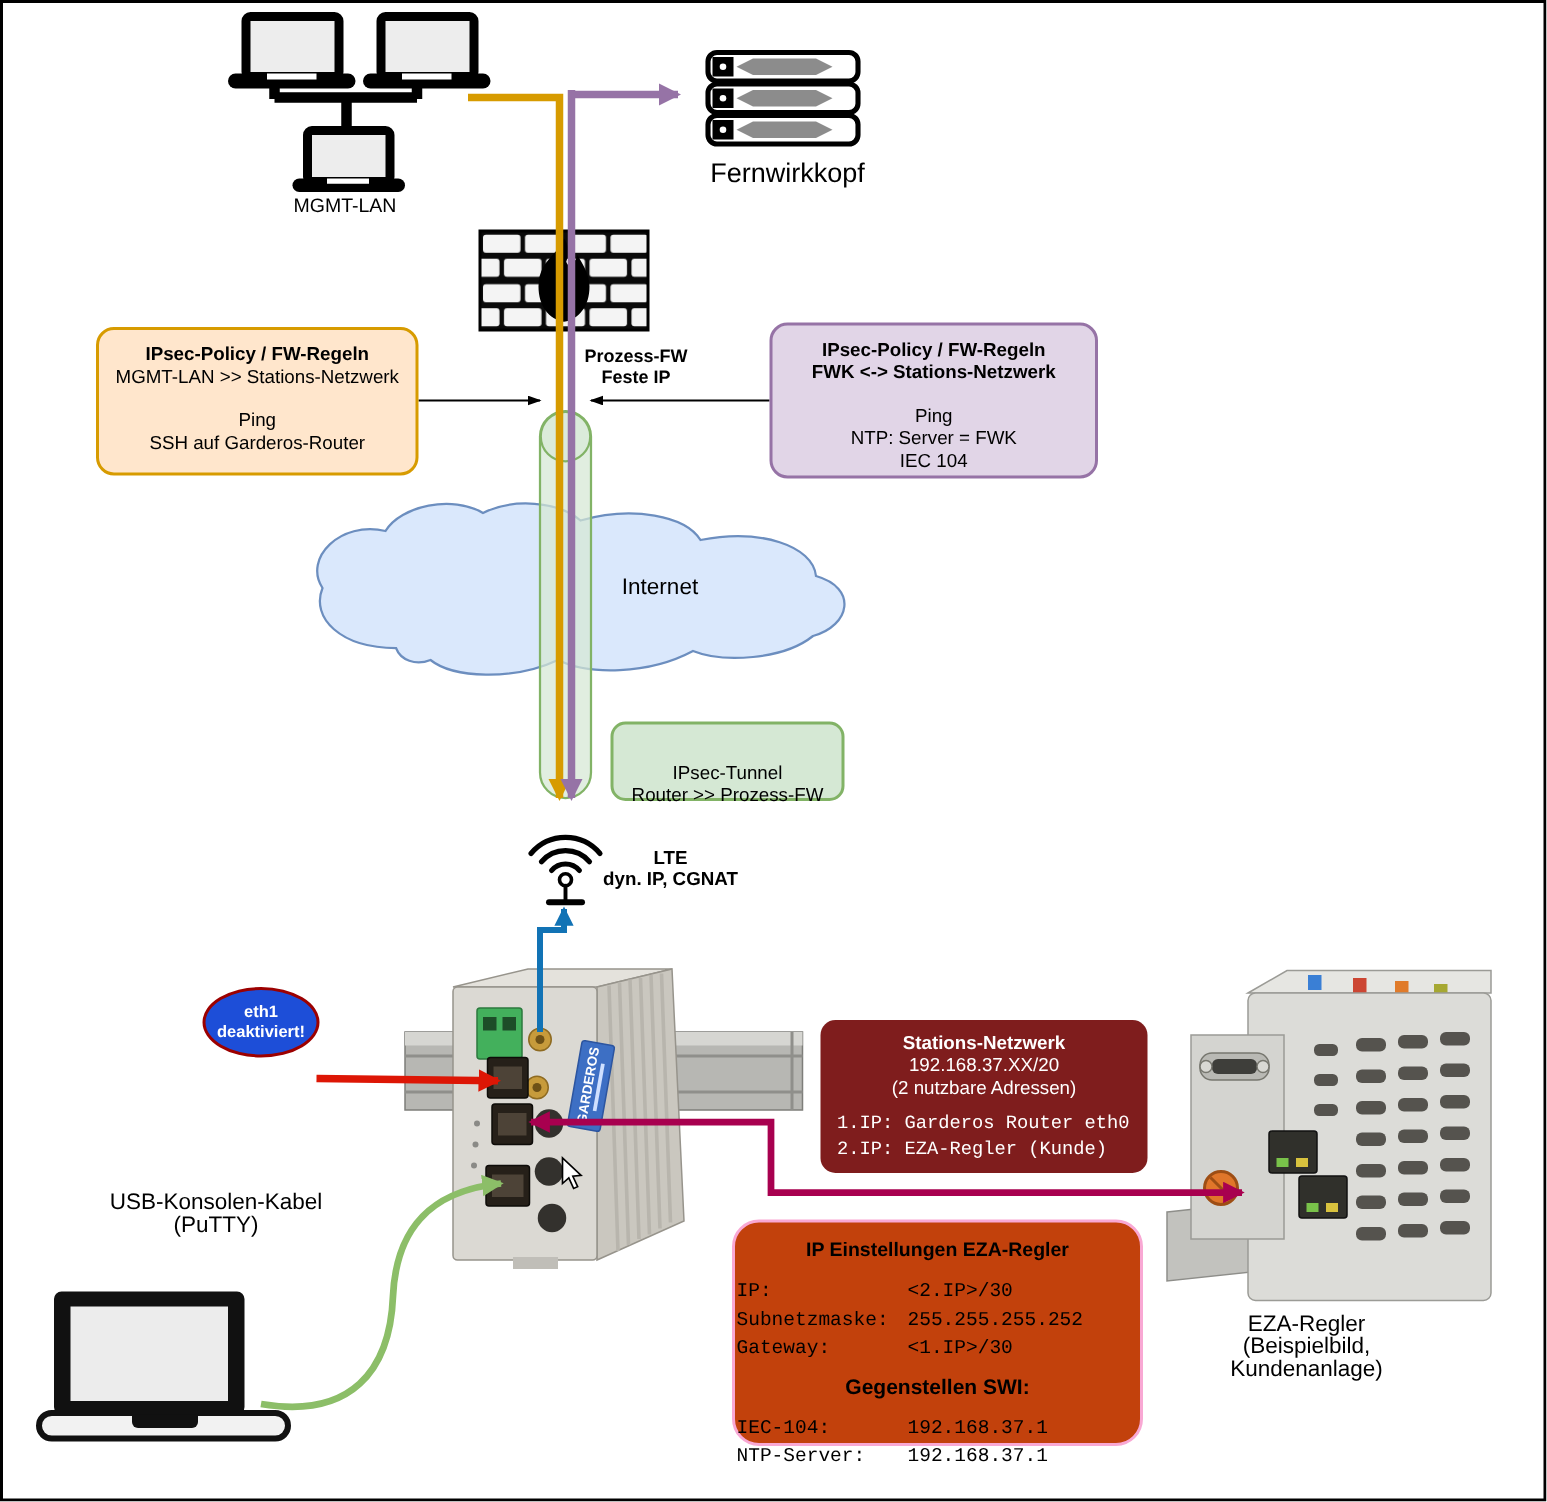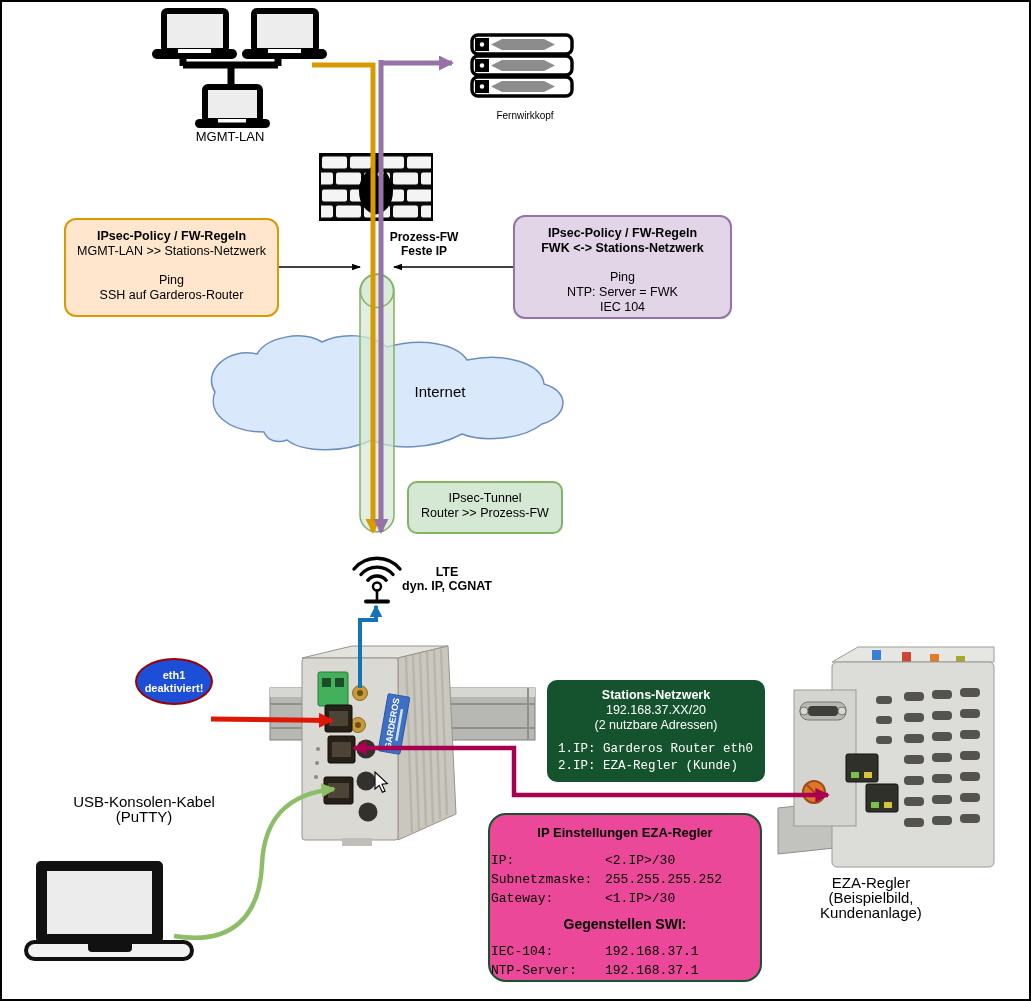--- a/index.html
+++ b/index.html
@@ -9,27 +9,27 @@
     font-family:"Liberation Sans",sans-serif;color:#000;
   }
   svg.underlay{position:absolute;left:0;top:0;}
   .lbl{position:absolute;text-align:center;font-size:15px;line-height:15px;}
   .bold{font-weight:bold;}
   .mono{font-family:"Liberation Mono","DejaVu Sans Mono",monospace;}
 
   .box{position:absolute;box-sizing:border-box;text-align:center;font-size:12.5px;line-height:15px;}
   .policy-left{left:62px;top:216px;width:215px;height:99px;background:#FFE6CC;border:2px solid #D79B00;border-radius:12px;padding-top:9px;}
   .policy-right{left:511px;top:213px;width:219px;height:104px;background:#E1D5E7;border:2px solid #9673A6;border-radius:12px;padding-top:9px;}
-  .tunnel-box{left:405px;top:479px;width:156px;height:53px;background:#D5E8D4;border:2px solid #82B366;border-radius:10px;padding-top:8px;}
+  .tunnel-box{left:405px;top:479px;width:156px;height:53px;background:#D5E8D4;border:2px solid #82B366;border-radius:10px;padding-top:25px;}
   .gap8{height:8px;} .gap14{height:14px;}
 
-  .stations-box{left:545px;top:678px;width:218px;height:102px;background:#14532d;border-radius:10px;color:#fff;padding-top:8px;}
+  .stations-box{left:545px;top:678px;width:218px;height:102px;background:#7f1d1d;border-radius:10px;color:#fff;padding-top:8px;}
   .stations-box .mono{display:block;text-align:left;padding-left:11px;font-size:12.5px;line-height:17px;}
 
-  .ip-box{left:486px;top:811px;width:274px;height:169px;background:#ec4899;border:2px solid #14532d;border-radius:18px;padding-top:10px;font-size:13px;}
+  .ip-box{left:486px;top:811px;width:274px;height:151px;background:#c2410c;border:2px solid #f9a8d4;border-radius:18px;padding-top:10px;font-size:13px;}
   .ip-row{display:flex;text-align:left;padding-left:1px;font-size:13px;line-height:19px;}
   .ip-row .k{width:114px;flex:0 0 auto;}
   .ip-title{font-weight:bold;font-size:13px;margin-bottom:11px;}
   .ip-sub{font-weight:bold;font-size:14px;margin:9px 0 10px 0;}
 
   .bubble{left:133px;top:656px;width:78px;height:47px;background:#1d4ed8;border:2px solid #9C0000;border-radius:50%;
           color:#fff;font-size:11px;font-weight:bold;line-height:13px;padding-top:9px;}
 
   .fw-label{left:352px;top:228px;width:140px;font-weight:bold;font-size:12px;line-height:14px;}
   .lte-label{left:382px;top:563px;width:126px;font-weight:bold;font-size:12.5px;line-height:14px;}
@@ -245,21 +245,21 @@
   <path d="M209,717 L330,718.5" fill="none" stroke="#DD1605" stroke-width="5" marker-end="url(#ah-rd)"></path>
 
   <path d="M352,746 L512,746 L512,793 L826,793" fill="none" stroke="#A8004F" stroke-width="4.5" marker-start="url(#ah-mg)" marker-end="url(#ah-mg)"></path>
 
   <path d="M172,934 C232,944 258,912 260,862 C262,820 282,792 332,787" fill="none" stroke="#8CBE68" stroke-width="4.5" marker-end="url(#ah-gr)"></path>
 
   <path d="M373,770 l0,17 4.2,-3.7 3.2,7 2.7,-1.2 -3.2,-6.9 5.5,-0.6 z" fill="#fff" stroke="#000" stroke-width="1.1"></path>
 </svg>
 
 <div class="lbl" style="left:158px;top:127px;width:140px;font-size:13px;">MGMT-LAN</div>
-<div class="lbl" style="left:455px;top:106px;width:136px;font-size:10px;">Fernwirkkopf</div>
+<div class="lbl" style="left:455px;top:106px;width:136px;font-size:18px;">Fernwirkkopf</div>
 
 <div class="lbl fw-label">
   <div>Prozess-FW</div>
   <div>Feste IP</div>
 </div>
 
 <div class="box policy-left">
   <div class="bold">IPsec-Policy / FW-Regeln</div>
   <div>MGMT-LAN &gt;&gt; Stations-Netzwerk</div>
   <div class="gap14"></div>

